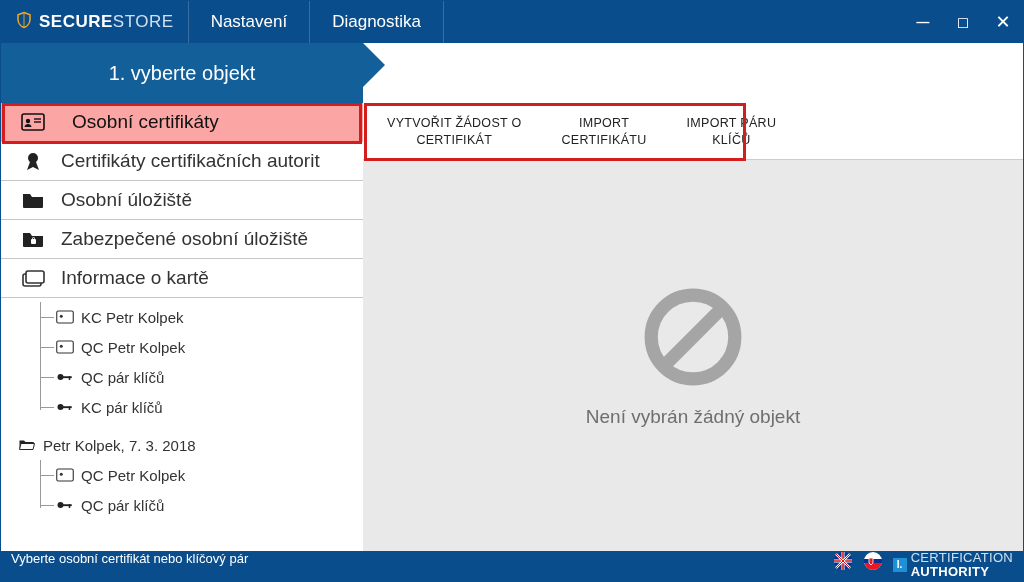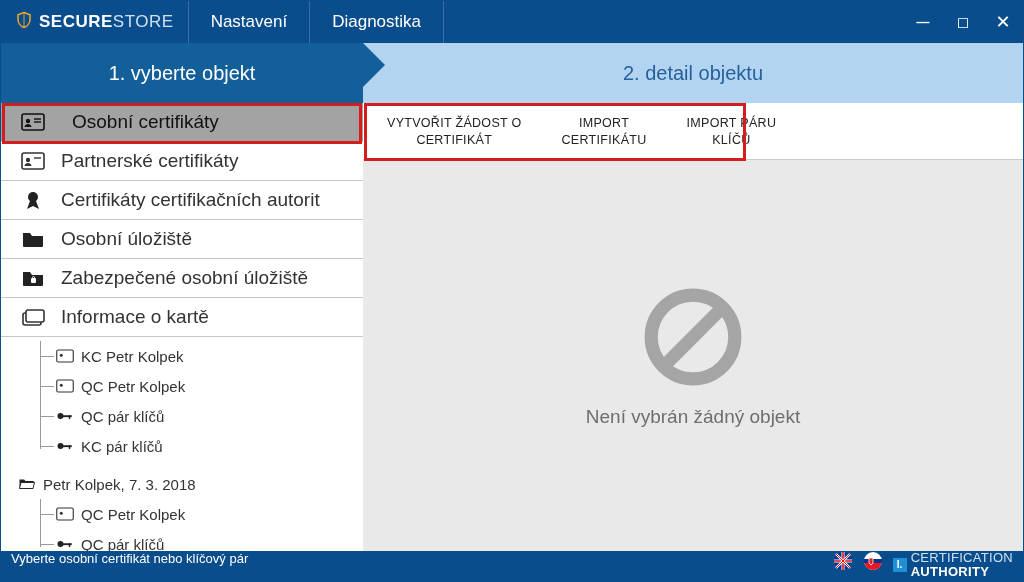--- a/index.html
+++ b/index.html
@@ -30,21 +30,21 @@
 
   
   .main { flex:1; display:flex; min-height:0; }
 
   .leftcol { width:362px; display:flex; flex-direction:column; background:#fff; min-height:0; }
   .catlist { display:flex; flex-direction:column; }
   .catitem { display:flex; align-items:center; gap:14px; padding:0 12px 0 18px; height:39px; font-size:19px; color:#333; border-bottom:1px solid #c6c6c6; cursor:pointer; }
   .catitem.first { border-top:none; }
   .catitem .ico { width:28px; display:flex; justify-content:center; }
   .catitem svg { width:24px; height:22px; }
-  .catitem.active { background:#a3a3a3; color:#111;gap:25px; }
+  .catitem.active { background:#fca5a5; color:#111;gap:25px; }
   .catwrap { position:relative; }
   .hl-red { position:absolute; border:3px solid #d41d1d; pointer-events:none; }
   .hl-left { left:1px; top:0; width:360px; height:41px; }
 
   .tree { flex:1; overflow:hidden; font-size:15px; color:#333; padding:4px 0 8px 16px; }
   .tree-row { display:flex; align-items:center; height:30px; cursor:pointer; position:relative; }
   .tree-row .ticon { width:20px; display:flex; justify-content:center; margin-right:6px; }
   .tree-row svg { width:18px; height:16px; }
   .tree-lvl2 { padding-left:38px;align-items:center; }
   .tree-lvl1 { padding-left:0px; font-size:15px; }
@@ -96,21 +96,20 @@
     <div class="win-btn">
         <span style="font-size:15px;">◻</span>
       </div>
     <div class="win-btn">
         <span>✕</span>
       </div>
   </div>
 
   <div class="stepbar">
     <div class="step step1">1. vyberte objekt</div>
-    <div class="step step2">2. detail objektu</div>
   </div>
 
   <div class="main">
 
     <div class="leftcol">
       <div class="catlist">
 
         <div class="catwrap">
           <div class="catitem active first">
             <span class="ico">
@@ -120,31 +119,20 @@
                   <path d="M3.5 15c0-2 2-3 3.5-3s3.5 1 3.5 3" fill="#111"></path>
                   <line x1="13" y1="7" x2="20" y2="7" stroke="#111" stroke-width="1.4"></line>
                   <line x1="13" y1="10" x2="20" y2="10" stroke="#111" stroke-width="1.4"></line>
                 </svg>
               </span>
             <span>Osobní certifikáty</span>
           </div>
           <div class="hl-red hl-left"></div>
         </div>
 
-        <div class="catitem">
-          <span class="ico">
-              <svg viewBox="0 0 24 20">
-                <rect x="1" y="2" width="22" height="16" rx="2" fill="none" stroke="#333" stroke-width="1.6"></rect>
-                <circle cx="7" cy="9" r="2.2" fill="#333"></circle>
-                <path d="M3.5 15c0-2 2-3 3.5-3s3.5 1 3.5 3" fill="#333"></path>
-                <line x1="13" y1="7" x2="20" y2="7" stroke="#333" stroke-width="1.4"></line>
-              </svg>
-            </span>
-          <span>Partnerské certifikáty</span>
-        </div>
 
         <div class="catitem">
           <span class="ico">
               <svg viewBox="0 0 24 22">
                 <circle cx="12" cy="8" r="5" fill="#222"></circle>
                 <path d="M9 12 L6 20 L12 17 L18 20 L15 12" fill="#222"></path>
               </svg>
             </span>
           <span>Certifikáty certifikačních autorit</span>
         </div>

